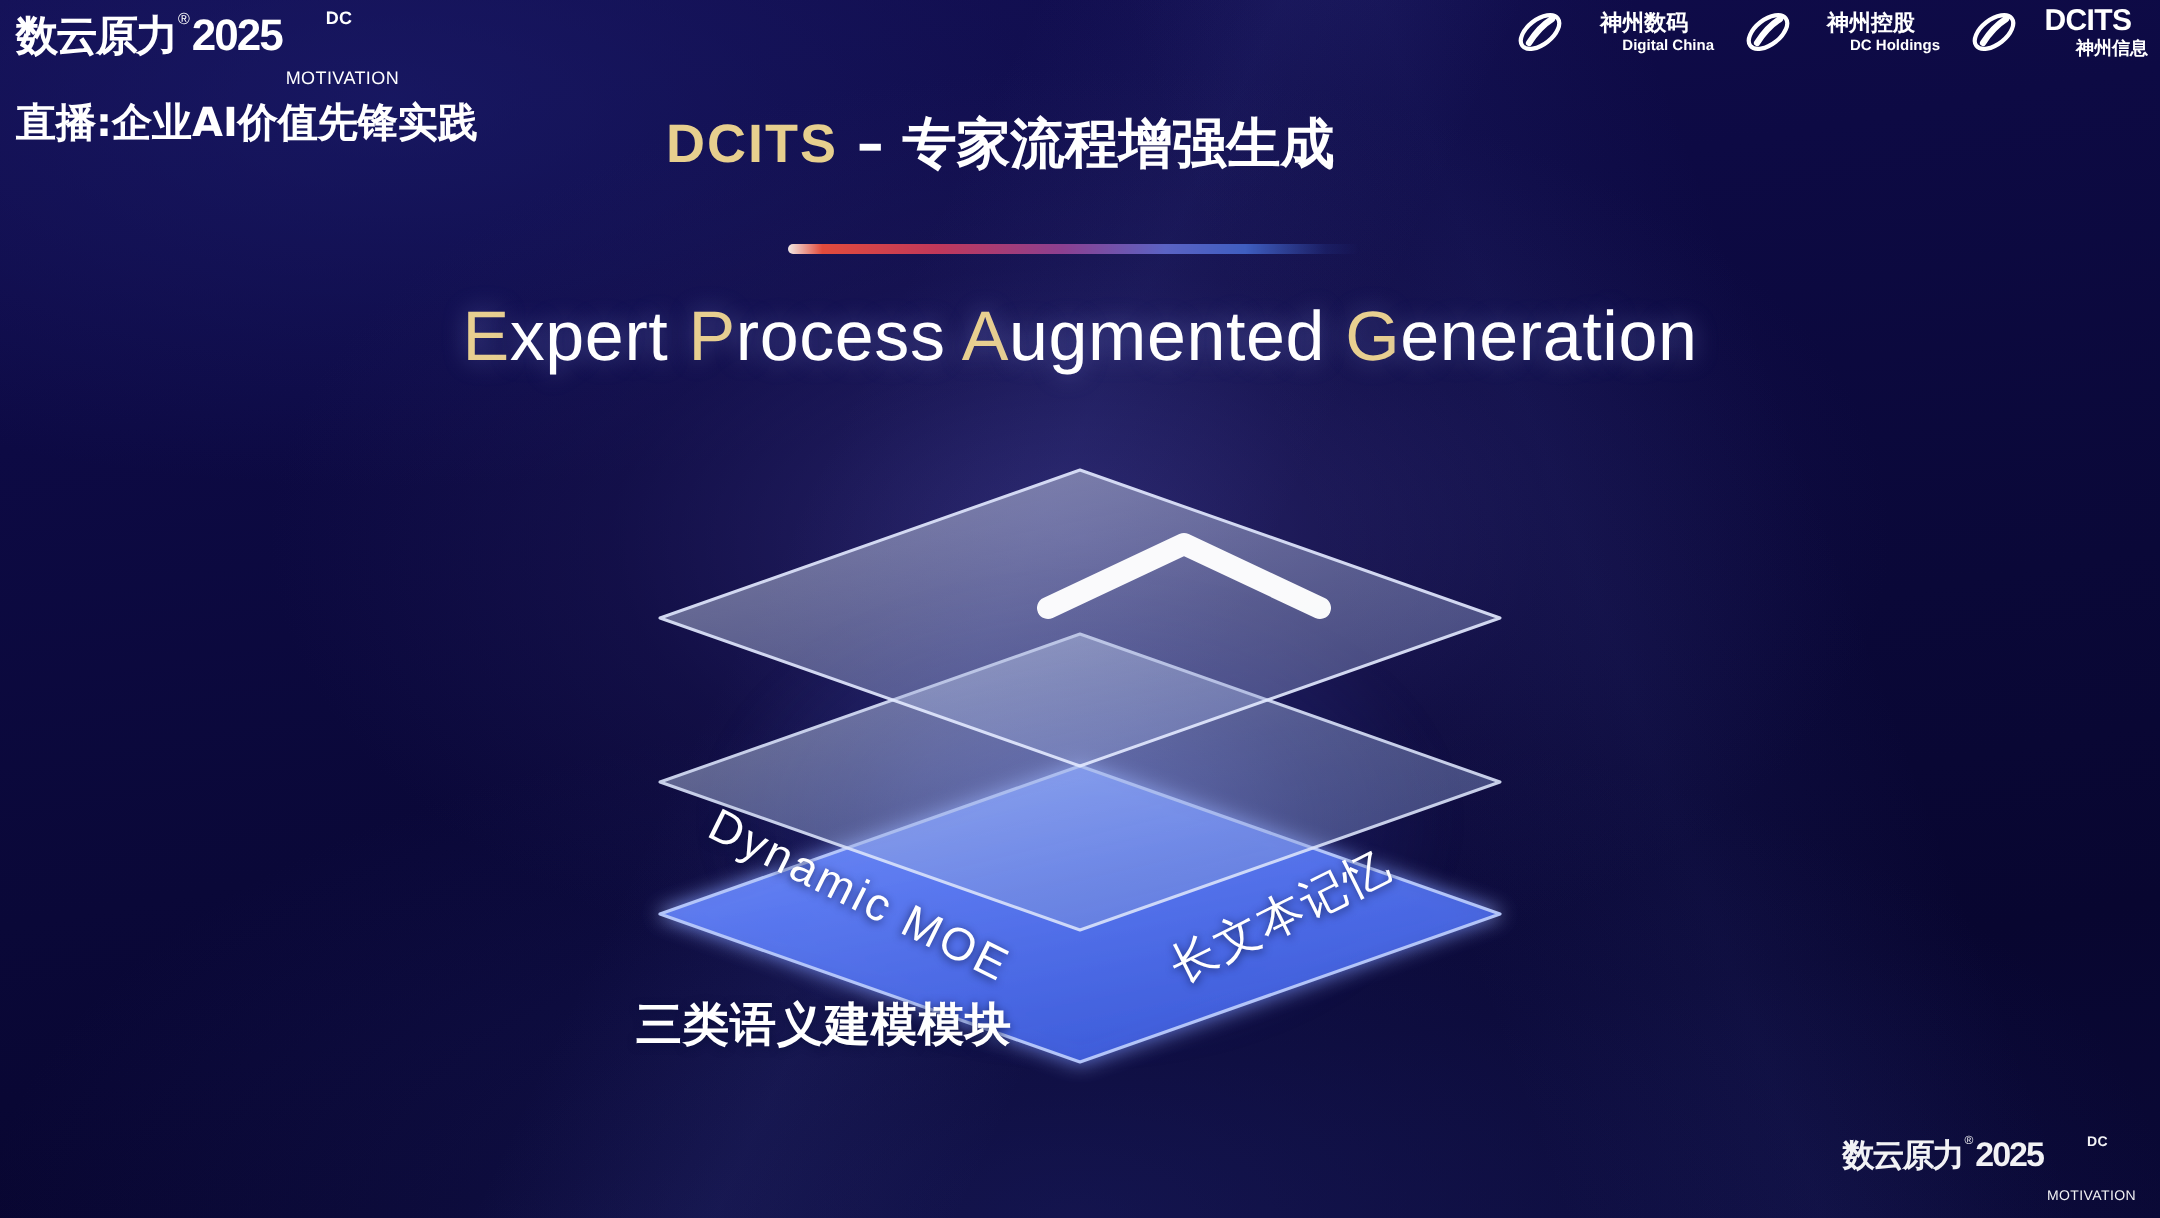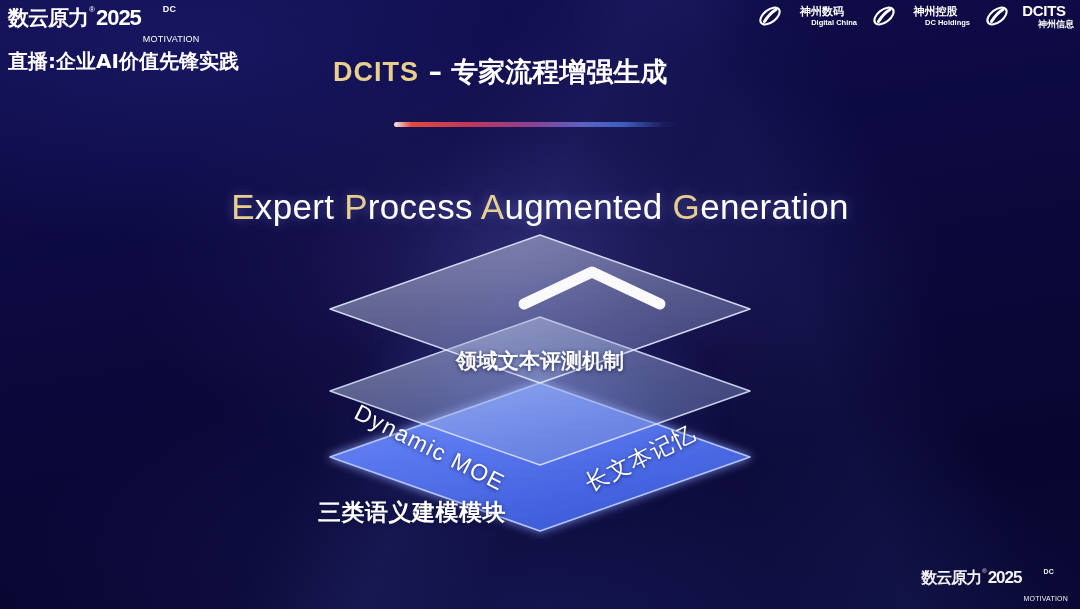--- a/index.html
+++ b/index.html
@@ -52,21 +52,20 @@
     position:absolute;left:394px;top:122px;width:286px;height:5px;border-radius:3px;
     background:linear-gradient(90deg,#f2e8e4 0%,#e24b3c 6%,#c1385a 26%,#8c4090 48%,#5b63c4 66%,#3f5ec0 80%,rgba(40,60,150,0.25) 94%,rgba(20,30,90,0) 100%);
     filter:blur(0.3px);
   }
 
   
   .subtitle{
     position:absolute;left:0;right:0;top:149px;text-align:center;
     font-family:"Liberation Sans",sans-serif;font-size:35px;font-weight:normal;color:#ffffff;letter-spacing:.3px;
     text-shadow:0 0 12px rgba(140,150,230,.45);
-    margin-top:38px;
   }
   .subtitle .cap{color:#e8cf90;}
 
   
   #stack{position:absolute;left:270px;top:215px;width:540px;height:380px;}
   .glowbg{
     position:absolute;left:35px;top:30px;width:470px;height:330px;
     background:radial-gradient(ellipse 235px 150px at 50% 50%, rgba(90,105,215,0.45) 0%, rgba(50,60,160,0.18) 50%, rgba(20,25,90,0) 80%);
     filter:blur(6px);
   }
@@ -214,21 +213,20 @@
             <stop offset="0%" stop-color="#d2d9ea" stop-opacity="0.58"></stop>
             <stop offset="55%" stop-color="#a9b5dc" stop-opacity="0.46"></stop>
             <stop offset="100%" stop-color="#8794cf" stop-opacity="0.40"></stop>
           </linearGradient>
         </defs>
         <path d="M222 6 L432 80 L222 154 L12 80 Z" fill="url(#gTop)" stroke="#e2e9ff" stroke-width="1.5" stroke-linejoin="round" opacity="0.92"></path>
       </svg>
       <svg class="chev" width="444" height="175" viewBox="0 0 444 175">
         <path d="M206 75 L274 43 L342 75" fill="none" stroke="#ffffff" stroke-width="11" stroke-linecap="round" stroke-linejoin="round" opacity="0.97"></path>
       </svg>
-      <div class="lbl lbl-top">领域文本评测机制</div>
     </div>
 
   </div>
 
   <div class="wm">
     <span class="bm-cn">数云原力</span>
     <span class="bm-reg">®</span>
     <span class="bm-year">2025</span>
     <span class="bm-dc">
       <span>DC</span>

